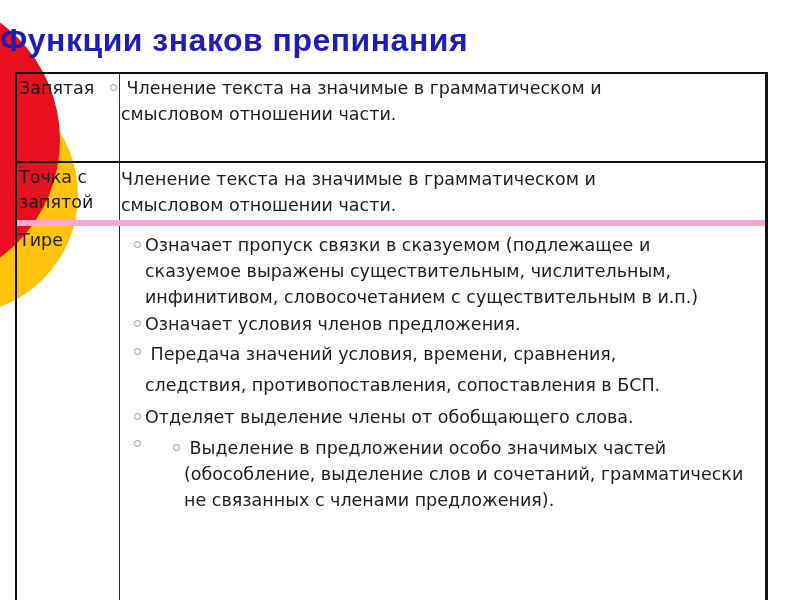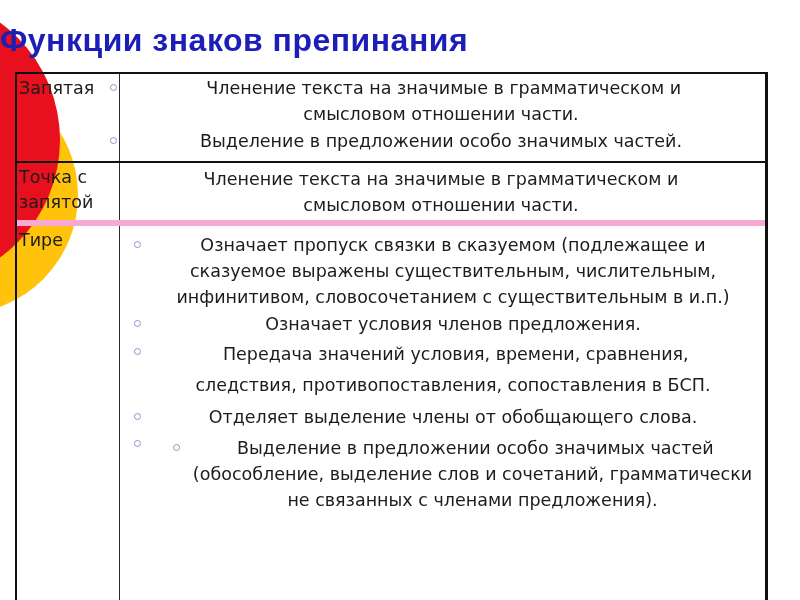--- a/index.html
+++ b/index.html
@@ -69,21 +69,20 @@
     flex: 0 0 103px;
     border-right: 1.5px solid #2b2b2b;
     padding: 2px 1px 0 2px;
     line-height: 25px;
     white-space: pre-wrap;
   }
   .cell.content {
     flex: 1;
     padding: 1px 4px 12px 1px;
     line-height: 26px;
-    text-align: center;
   }
   .row.r1 .cell.content { padding-top: 3px; }
   .row.r2 .cell.content { padding-top: 6px; }
 
   .item { position: relative; margin: 0 0 1px 0; }
   .item .txt { white-space: pre-wrap; }
   .item.loose { line-height: 31px; margin-top: 2px; margin-bottom: 3px; }
   .item.gap-top { margin-top: 5px; margin-left: 39px; }
 
   .bullet {
@@ -107,24 +106,20 @@
 
   <div class="ptable">
 
     <div class="row r0">
       <div class="cell label">Запятая</div>
       <div class="cell content">
         <div class="item">
           <span class="bullet"></span>
           <span class="txt"> Членение текста на значимые в грамматическом и
 смысловом отношении части.</span>
-        </div>
-        <div class="item">
-          <span class="bullet"></span>
-          <span class="txt">Выделение в предложении особо значимых частей.</span>
         </div>
       </div>
     </div>
 
     <div class="row r1">
       <div class="cell label">Точка с
 запятой</div>
       <div class="cell content">
         <div class="item">
           <span class="txt">Членение текста на значимые в грамматическом и

